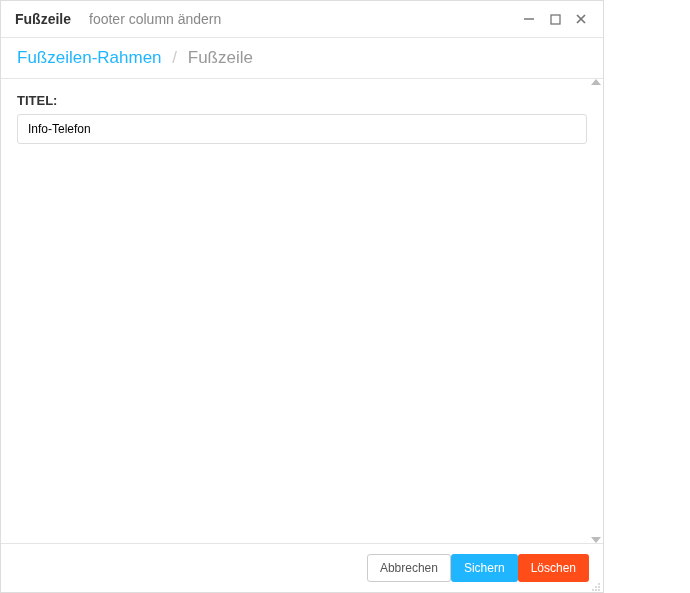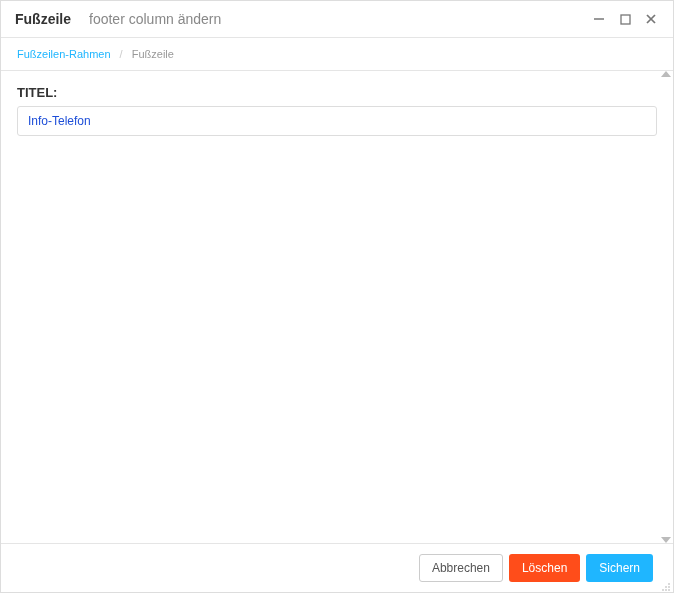--- a/index.html
+++ b/index.html
@@ -7,21 +7,21 @@
       margin: 0;
       padding: 0;
     }
     body {
       font-family: Arial, Helvetica, sans-serif;
       font-size: 13px;
       background: #fff;
       color: #333;
     }
     .dialog {
-      width: 674px;
+      width: 604px;
       height: 593px;
       border: 1px solid #ddd;
       display: flex;
       flex-direction: column;
       position: relative;
     }
     .titlebar {
       display: flex;
       align-items: center;
       padding: 10px 14px;
@@ -51,21 +51,21 @@
       justify-content: center;
       cursor: pointer;
       color: #777;
     }
     .win-btn svg {
       display: block;
     }
     .breadcrumb {
       padding: 10px 16px;
       border-bottom: 1px solid #e5e5e5;
-      font-size: 11px;
+      font-size: 17px;
     }
     .breadcrumb-link {
       color: #1fb6ff;
       cursor: pointer;
     }
     .breadcrumb-sep {
       color: #ccc;
       margin: 0 6px;
     }
     .breadcrumb-current {
@@ -83,21 +83,21 @@
       color: #333;
       margin-bottom: 6px;
       display: block;
     }
     .text-input {
       width: 100%;
       padding: 7px 10px;
       border: 1px solid #ddd;
       border-radius: 3px;
       font-size: 12px;
-      color: #1d4ed8;
+      color: #000000;
       outline: none;
     }
     .scroll-hint {
       position: absolute;
       right: 2px;
       top: 0;
       width: 0;
       height: 0;
       border-left: 5px solid transparent;
       border-right: 5px solid transparent;
@@ -116,24 +116,23 @@
     .content-wrap {
       position: relative;
       flex: 1;
       display: flex;
       flex-direction: column;
       overflow: hidden;
       justify-content: center;
     }
     .footer {
       border-top: 1px solid #e5e5e5;
-      padding: 10px 20px;
+      padding: 10px 14px;
       display: flex;
       justify-content: flex-end;
-      gap: 6px;
       align-items: center;
       position: relative;
     }
     .btn {
       padding: 6px 12px;
       border-radius: 3px;
       font-size: 12px;
       cursor: pointer;
       border: 1px solid transparent;
     }
@@ -198,22 +197,22 @@
     <div class="scroll-hint"></div>
     <div class="content">
       <label class="field-label">TITEL:</label>
       <input type="text" class="text-input" value="Info-Telefon" style="">
     </div>
     <div class="scroll-hint-bottom"></div>
   </div>
 
   <div class="footer">
     <button class="btn btn-default">Abbrechen</button>
+    <button class="btn btn-primary">Sichern</button>
     <button class="btn btn-danger">Löschen</button>
-    <button class="btn btn-primary">Sichern</button>
     <div class="resize-grip">
       <svg width="10" height="10" viewBox="0 0 10 10">
         <circle cx="8" cy="2" r="0.8" fill="#aaa"></circle>
         <circle cx="5" cy="5" r="0.8" fill="#aaa"></circle>
         <circle cx="8" cy="5" r="0.8" fill="#aaa"></circle>
         <circle cx="2" cy="8" r="0.8" fill="#aaa"></circle>
         <circle cx="5" cy="8" r="0.8" fill="#aaa"></circle>
         <circle cx="8" cy="8" r="0.8" fill="#aaa"></circle>
       </svg>
     </div>

